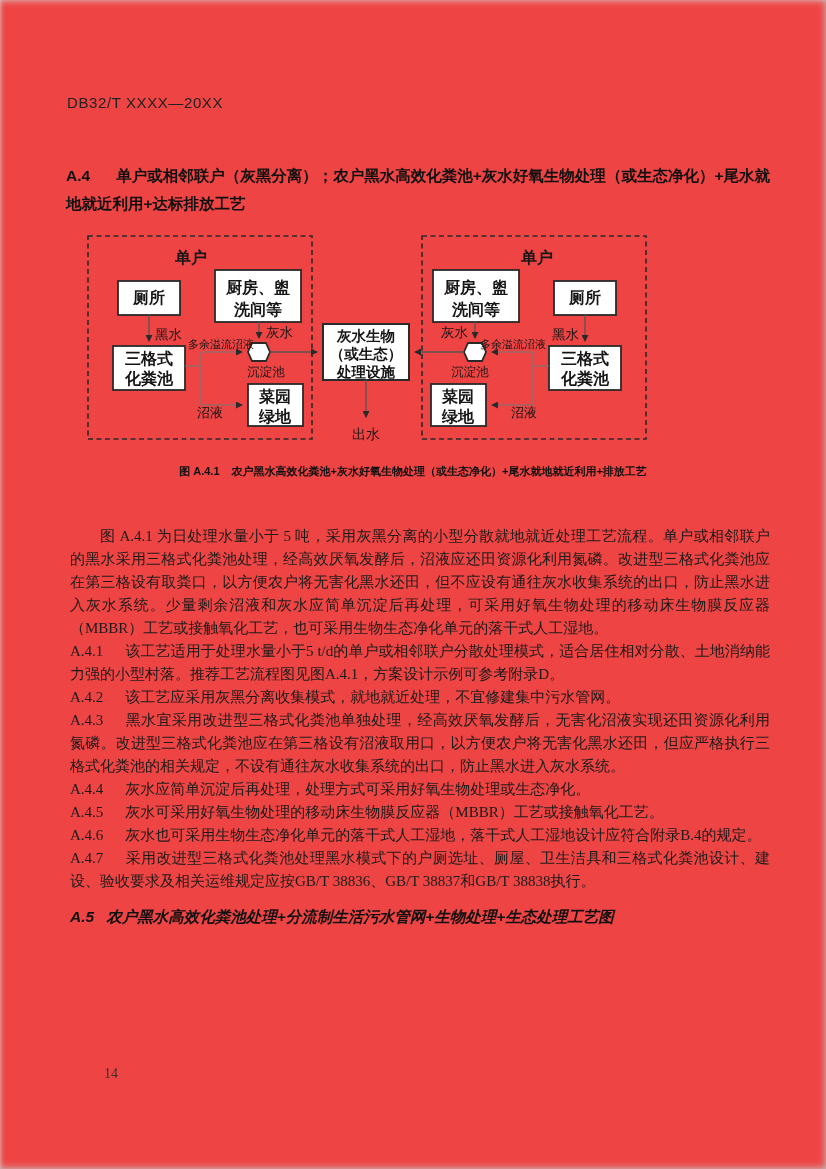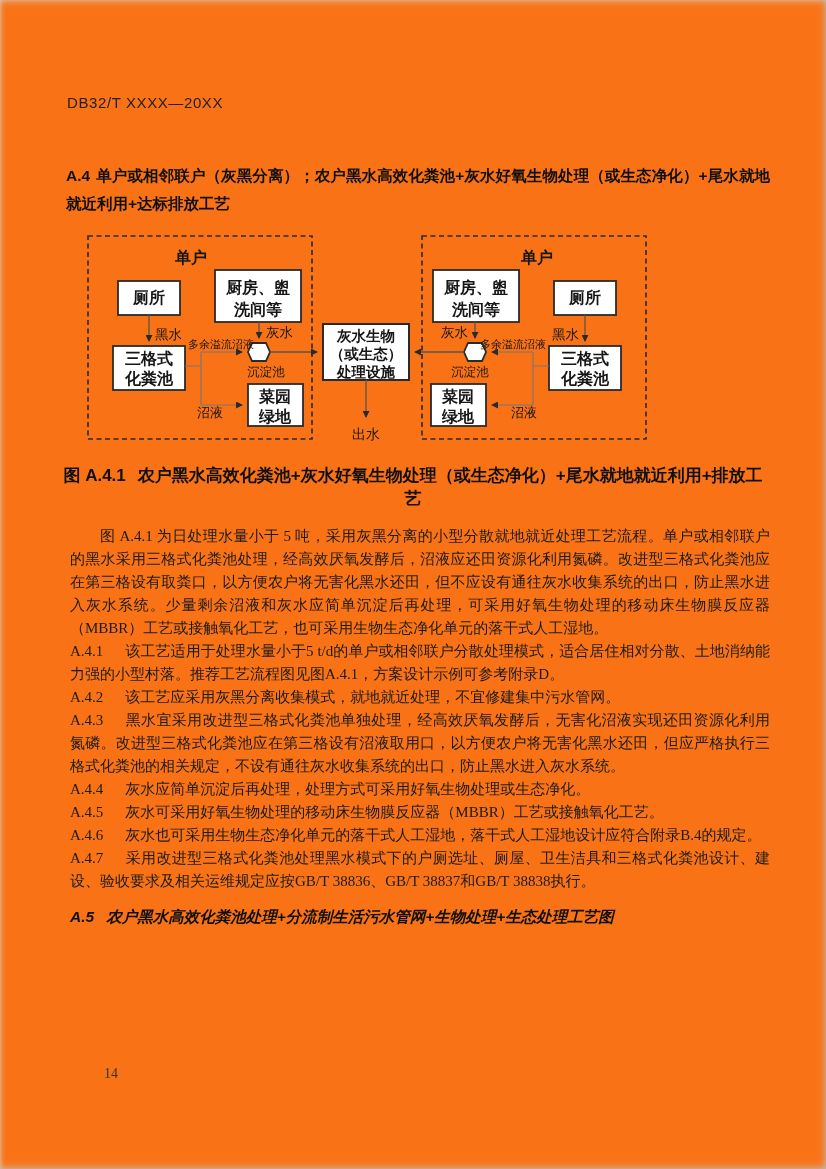--- a/index.html
+++ b/index.html
@@ -1,42 +1,42 @@
 <!DOCTYPE html>
 <html><head>
 <meta charset="utf-8">
 <style>
   * { margin:0; padding:0; box-sizing:border-box; }
   html,body { background:#e9e9e9; }
   .page {
-    position:relative; width:826px; height:1169px; background:#f97316;
+    position:relative; width:826px; height:1169px; background:#ef4444;
     font-family:"Liberation Serif","DejaVu Serif",serif; color:#1b1b1b;
     overflow:hidden; margin:0 auto;
     box-shadow: inset -5px 0 8px -5px #b9b9b9, inset 0 -5px 8px -5px #c4c4c4,
                 inset 0 5px 8px -6px #d9d9d9, inset 3px 0 6px -4px #e2e2e2;
     padding-left: 40px;
   }
   .hdr {
     position:absolute; left:67px; top:94px;
     font-family:"Liberation Sans","DejaVu Sans",sans-serif;
     font-size:15px; font-weight:500; letter-spacing:0.6px; color:#222;
   }
   .h-a4 {
     position:absolute; left:66px; top:162px; width:704px;
     font-family:"Liberation Sans","DejaVu Sans",sans-serif;
     font-size:15.5px; font-weight:bold; line-height:28px; color:#101010;
     text-align:justify;
   }
-  .hnum { margin-right:6px; }
+  .hnum { margin-right:26px; }
   .diagram { position:absolute; left:85px; top:226px; width:600px; height:237px; }
   .diagram text { font-family:"Liberation Sans","DejaVu Sans",sans-serif; fill:#161616; }
   .caption {
     position:absolute; left:63px; top:464px; width:700px; text-align:center;
     font-family:"Liberation Sans","DejaVu Sans",sans-serif;
-    font-size:17px; font-weight:bold; color:#101010;
+    font-size:11px; font-weight:bold; color:#101010;
   }
   .cap-label { margin-right:12px; }
   .body {
     position:absolute; left:70px; top:525px; width:700px;
     font-size:15px; line-height:23px; text-align:justify; color:#1b1b1b;
   }
   .body p { margin:0; }
   .indent { text-indent:2em; }
   .cnum { margin-right:22px; }
   .h-a5 {

